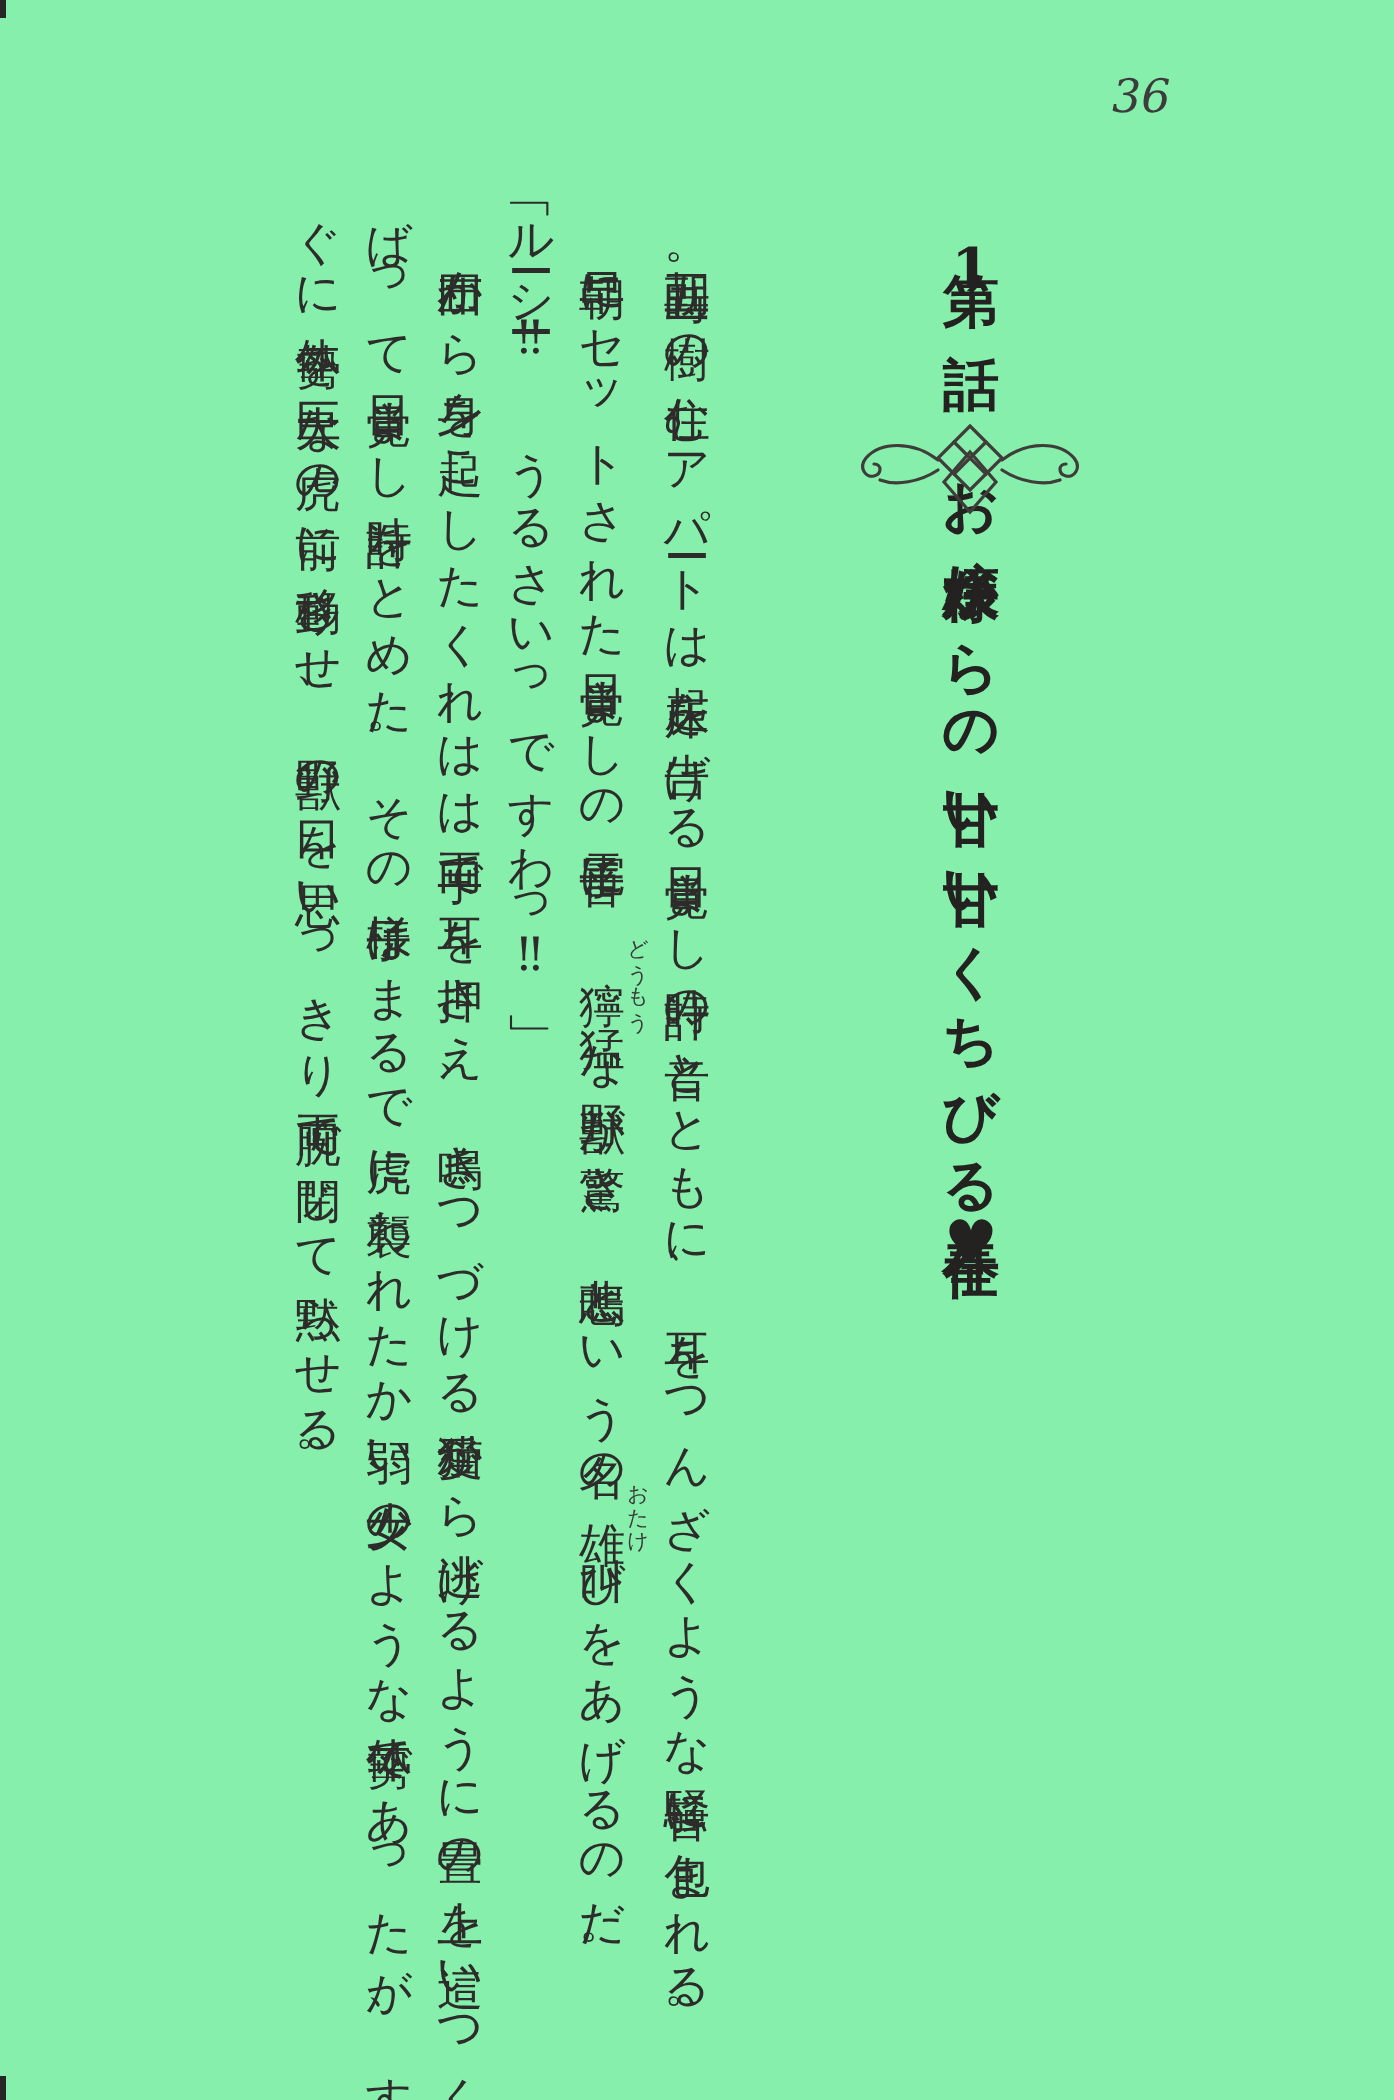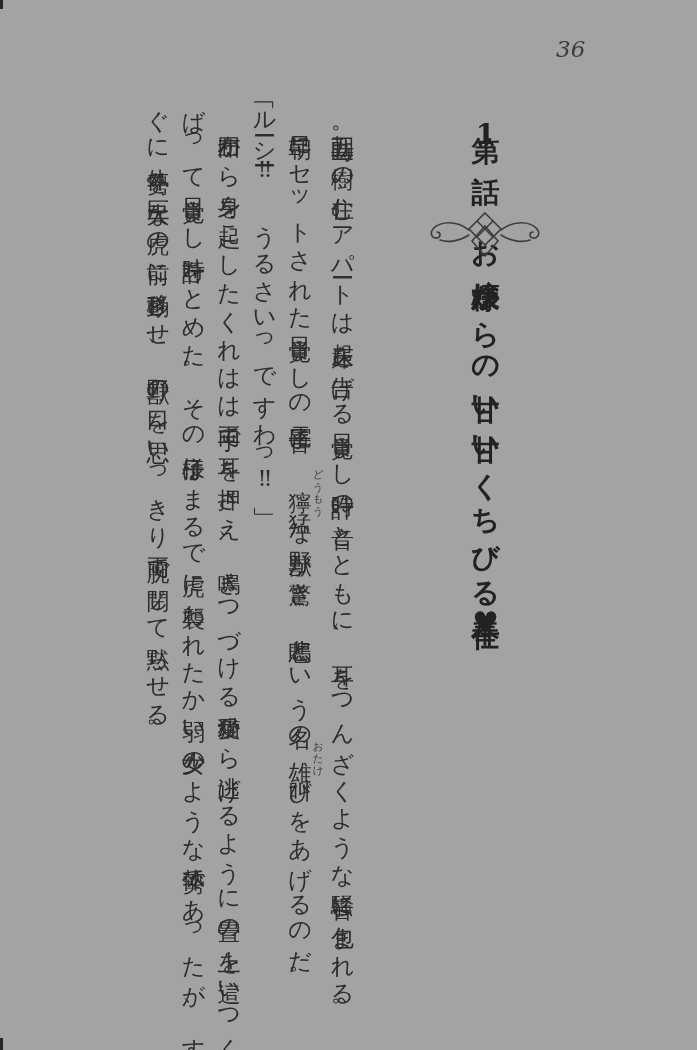--- a/index.html
+++ b/index.html
@@ -1,19 +1,19 @@
 <!DOCTYPE html>
 <html lang="ja"><head>
 <meta charset="utf-8">
 <style>
   html,body { margin:0; padding:0; background:#e9e9e7; }
   .page {
     position:relative;
     width:697px; height:1050px;
-    background:#a3a3a3;
+    background:#86efac;
     font-family:"DejaVu Serif","Liberation Serif",serif;
     color:#2d2c2a;
     overflow:hidden;
     margin:0 auto;
   }
   .page-number {
     position:absolute; top:36px; left:556px;
     font-size:23px; font-style:italic; color:#3c3c3c;
   }
   .chapter-title {

